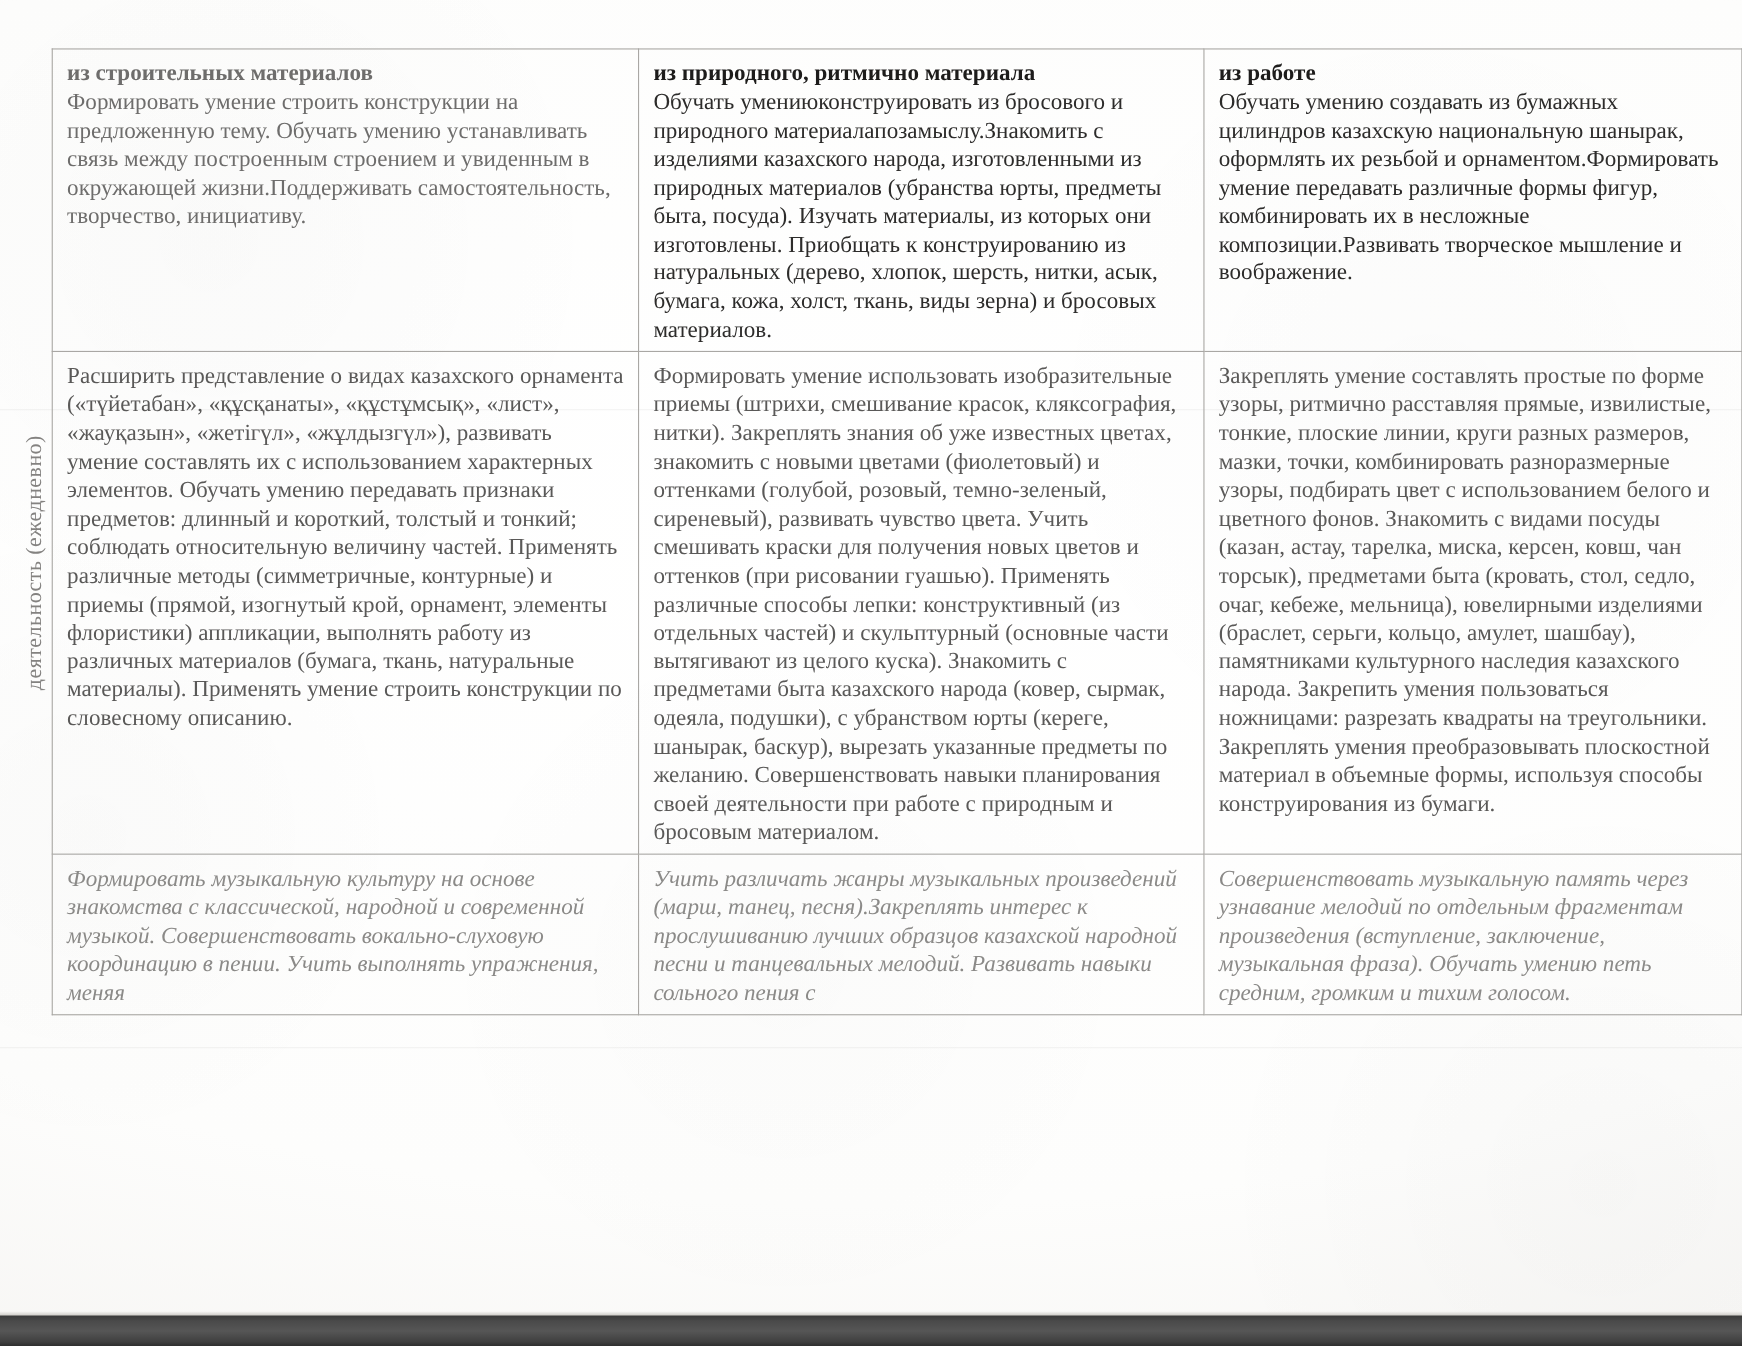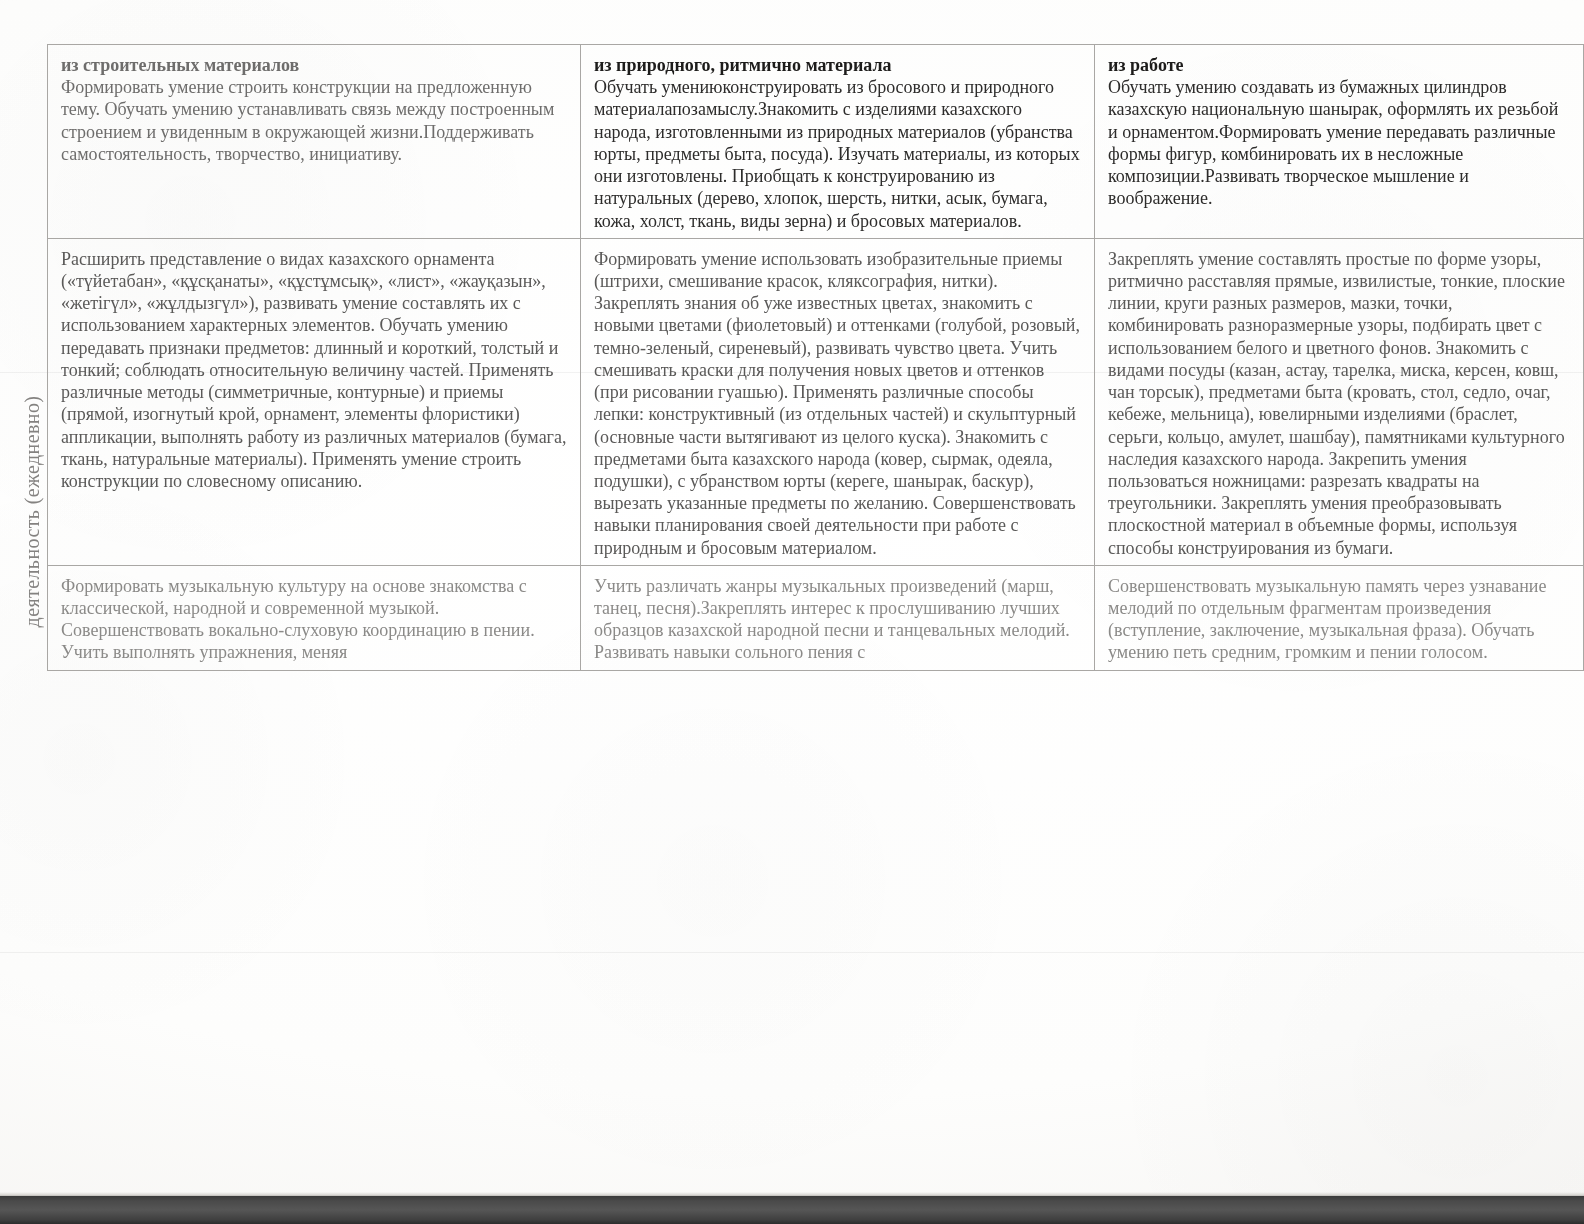--- a/index.html
+++ b/index.html
@@ -77,21 +77,21 @@
     position: absolute;
     left: 47px;
     top: 44px;
     width: 1455px;
     border-collapse: collapse;
     table-layout: fixed;
   }
   #doc-table td {
     vertical-align: top;
     padding: 9px 13px 6px 13px;
-    font-size: 18px;
+    font-size: 21px;
     line-height: 1.235;
     color: #2d2c2b;
     border: 1px solid #a9a7a4;
     background: transparent;
     margin-top: 48px;
   }
   .col-1 { width: 506px; }
   .col-2 { width: 487px; }
   .col-3 { width: 462px; }
 
@@ -105,20 +105,21 @@
 
   
   .faded-soft { color: #6e6d6c; }
   .faded-light { color: #8b8a88; }
 
   
   .row-clipped td {
     border-bottom: none;
     max-height: 190px;
     overflow: hidden;
+    font-style: italic;
   }
 
   .ink-light { color: #5a5958; }
 
   
   .seam {
     position: absolute;
     left: 0;
     width: 1584px;
     height: 1px;
@@ -167,21 +168,21 @@
       </tr>
 
       <tr class="row-clipped">
         <td class="col-1">
           <span class="cell-body faded-light">Формировать музыкальную культуру на основе знакомства с классической, народной и современной музыкой. Совершенствовать вокально-слуховую координацию в пении. Учить выполнять упражнения, меняя</span>
         </td>
         <td class="col-2">
           <span class="cell-body faded-light">Учить различать жанры музыкальных произведений (марш, танец, песня).Закреплять интерес к прослушиванию лучших образцов казахской народной песни и танцевальных мелодий. Развивать навыки сольного пения с</span>
         </td>
         <td class="col-3">
-          <span class="cell-body faded-light">Совершенствовать музыкальную память через узнавание мелодий по отдельным фрагментам произведения (вступление, заключение, музыкальная фраза). Обучать умению петь средним, громким и пении голосом.</span>
+          <span class="cell-body faded-light">Совершенствовать музыкальную память через узнавание мелодий по отдельным фрагментам произведения (вступление, заключение, музыкальная фраза). Обучать умению петь средним, громким и тихим голосом.</span>
         </td>
       </tr>
     </tbody>
   </table>
 
   <div id="scanner-bar-edge"></div>
   <div id="scanner-bar"></div>
 </div>
 
 </body></html>

